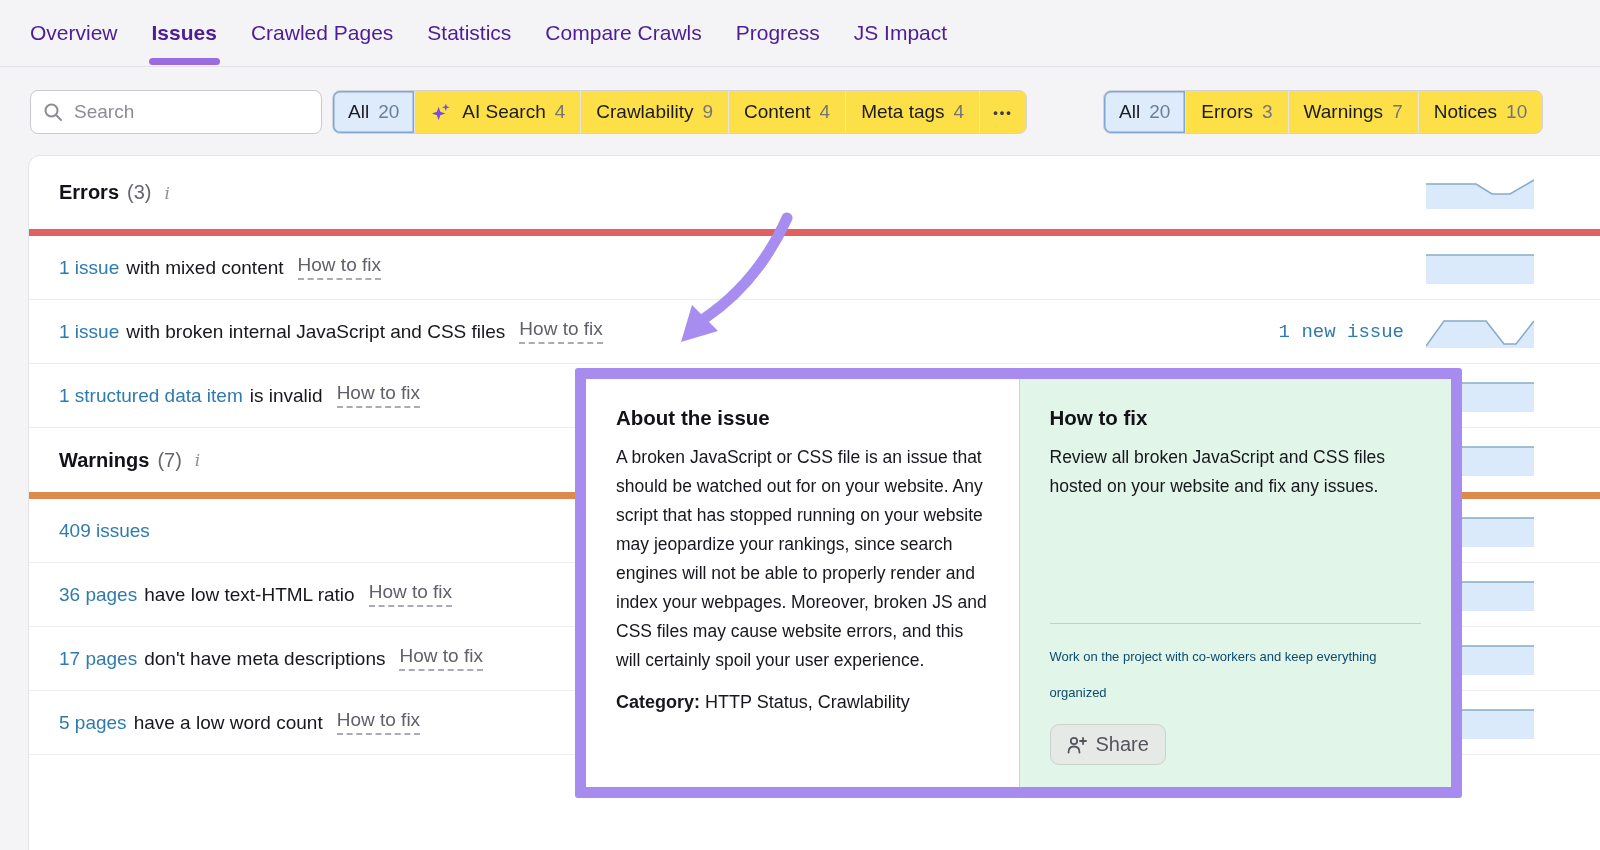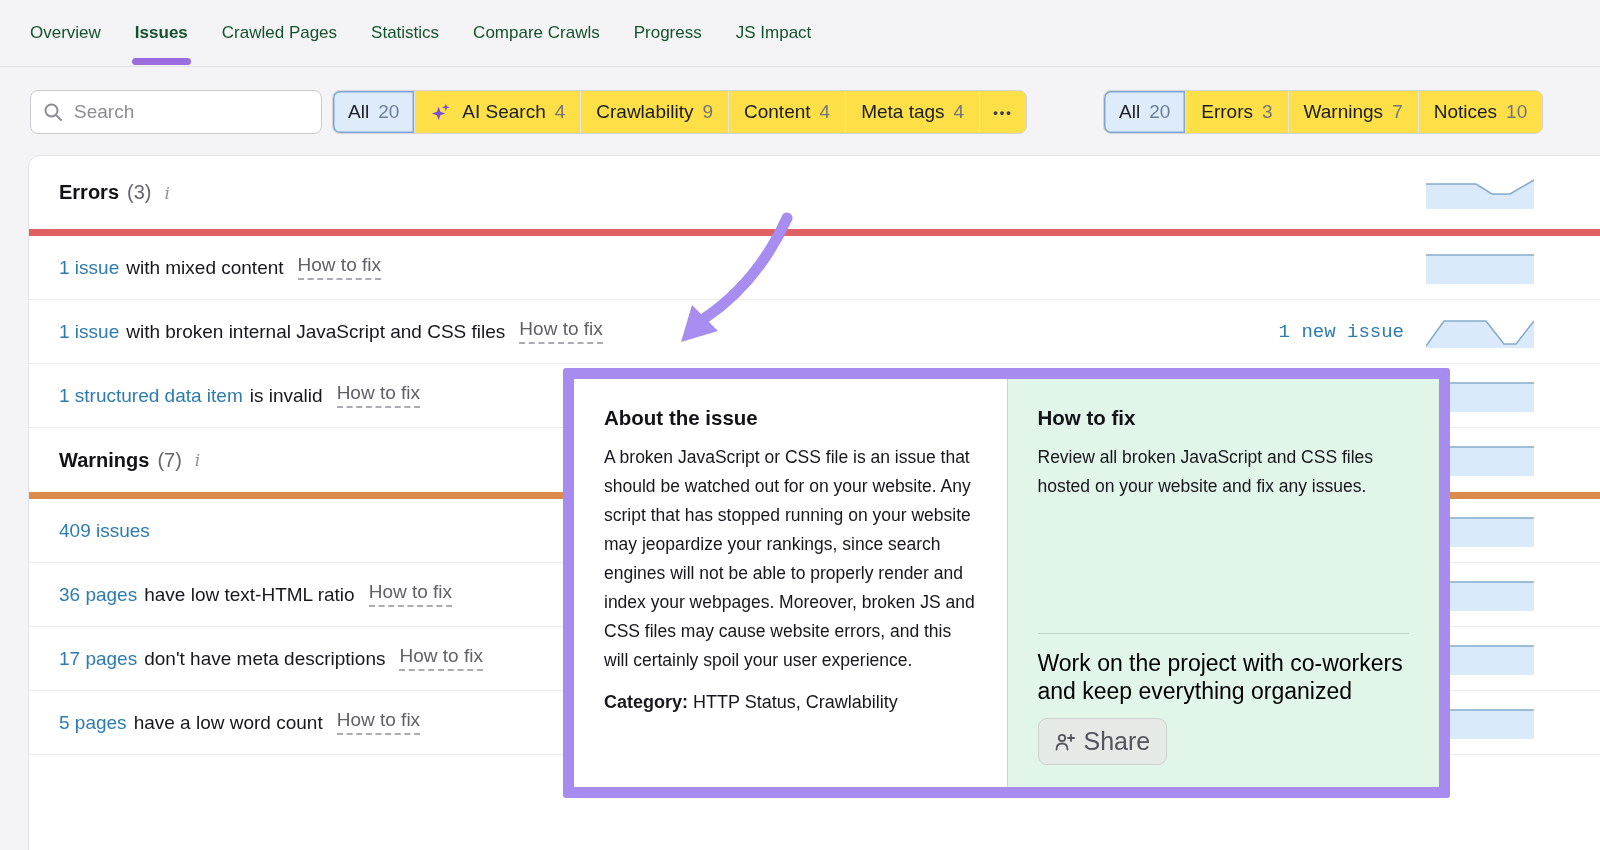--- a/index.html
+++ b/index.html
@@ -5,21 +5,21 @@
   html,body{margin:0;padding:0;}
   body{
     width:1600px;height:850px;overflow:hidden;position:relative;
     background:#f4f4f6;font-family:"Liberation Sans",sans-serif;
     -webkit-font-smoothing:antialiased;
   }
   
   .topnav{position:absolute;top:0;left:0;right:0;height:66px;
     border-bottom:1px solid #e2e2e7;display:flex;align-items:center;
     gap:34px;padding-left:30px;background:#f4f4f6;}
-  .tab{font-size:17px;font-weight:500;color:#14532d;height:66px;
+  .tab{font-size:21px;font-weight:500;color:#4c1d95;height:66px;
     display:flex;align-items:center;position:relative;cursor:pointer;white-space:nowrap;}
   .tab.active{font-weight:600;}
   .tab.active::after{content:"";position:absolute;left:-3px;right:-3px;bottom:1px;
     height:7px;border-radius:4px;background:#9a6ce0;}
   
   .search-box{position:absolute;left:30px;top:90px;width:292px;height:44px;
     background:#fff;border:1px solid #c9c9cf;border-radius:8px;
     display:flex;align-items:center;padding:0 12px;box-sizing:border-box;}
   .search-box svg{flex:0 0 auto;}
   .search-box input{border:none;outline:none;background:transparent;width:100%;
@@ -56,34 +56,34 @@
   .link{color:#2e7bad;margin-right:7px;cursor:pointer;}
   .fix{color:#60606a;margin-left:14px;border-bottom:2px dashed #ababb3;
     padding-bottom:2px;line-height:1.1;cursor:pointer;}
   .fix:empty{display:none;}
   .new-issue{position:absolute;left:1175px;width:200px;text-align:right;color:#2e7bad;font-family:Liberation Mono, monospace;}
   .spark{position:absolute;left:1397px;top:50%;transform:translateY(-50%);
     width:108px;height:32px;}
   .spark-fill{fill:#daeafb;stroke:none;}
   .spark-line{fill:none;stroke:#86abcb;stroke-width:1.6;}
   
-  .popup{position:absolute;left:563px;top:368px;width:887px;height:430px;
+  .popup{position:absolute;left:575px;top:368px;width:887px;height:430px;
     border:11px solid #a78bef;border-radius:3px;box-sizing:border-box;
     display:flex;background:#fff;z-index:40;}
   .pop-left{width:50%;padding:27px 30px 22px 30px;box-sizing:border-box;}
   .pop-right{width:50%;padding:27px 30px 22px 30px;box-sizing:border-box;
     background:#e1f5e9;border-left:1px solid #d2d2d6;display:flex;flex-direction:column;}
   .pop-h{font-size:20.5px;font-weight:700;color:#121218;margin:0 0 13px 0;}
   .pop-p{font-size:17.5px;line-height:29px;color:#17171d;margin:0;}
   .pop-cat{margin-top:17px;font-size:18px;color:#17171d;}
   .pop-divider{border:none;border-top:1px solid #b7d7c4;margin:auto 0 0 0;}
-  .cowork{font-size:23px;line-height:28px;color:#000000;margin:15px 0 13px 0;}
+  .cowork{font-size:13px;line-height:36px;color:#0c4a6e;margin:15px 0 13px 0;}
   .share-btn{display:inline-flex;align-items:center;gap:9px;padding:8px 16px;
     background:#e6eae6;border:1px solid #cdd2cd;border-radius:9px;
-    font-size:25px;color:#54545e;width:fit-content;cursor:pointer;font-family:inherit;}
+    font-size:20px;color:#54545e;width:fit-content;cursor:pointer;font-family:inherit;}
   
   .arrow-svg{position:absolute;left:600px;top:200px;width:240px;height:160px;
     z-index:50;pointer-events:none;}
 </style>
 </head>
 <body>
 
 <nav class="topnav">
   <div class="tab">Overview</div>
   <div class="tab active">Issues</div>

